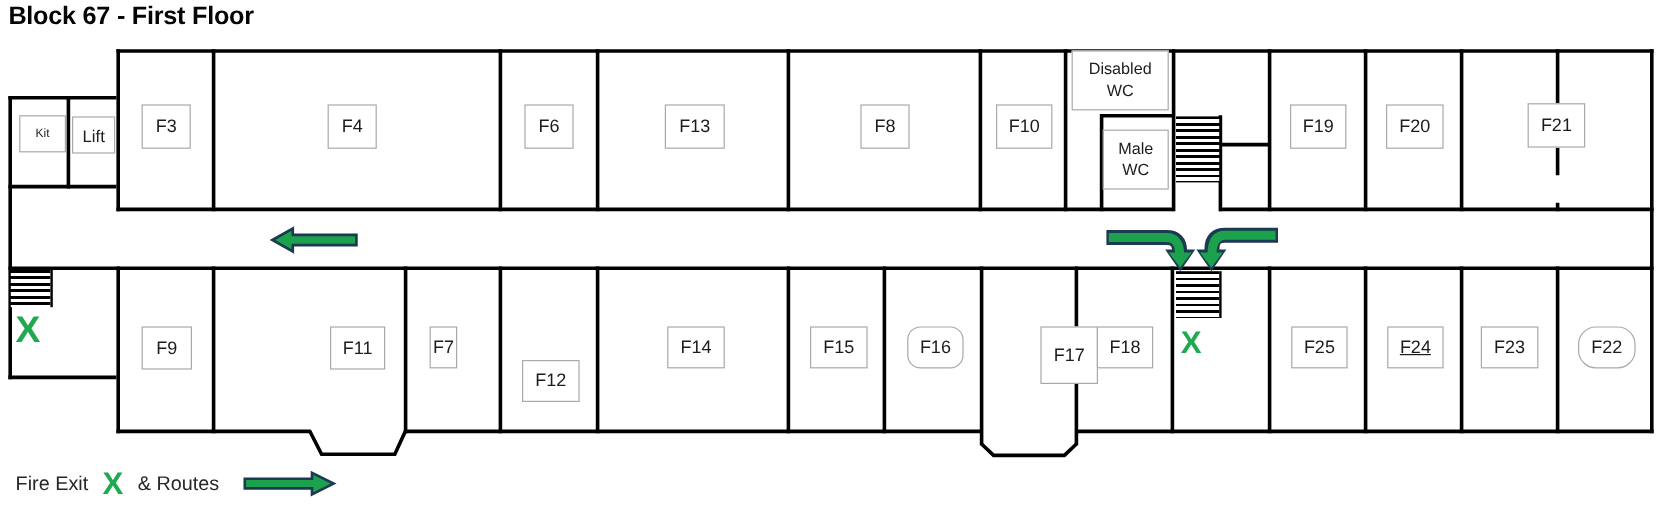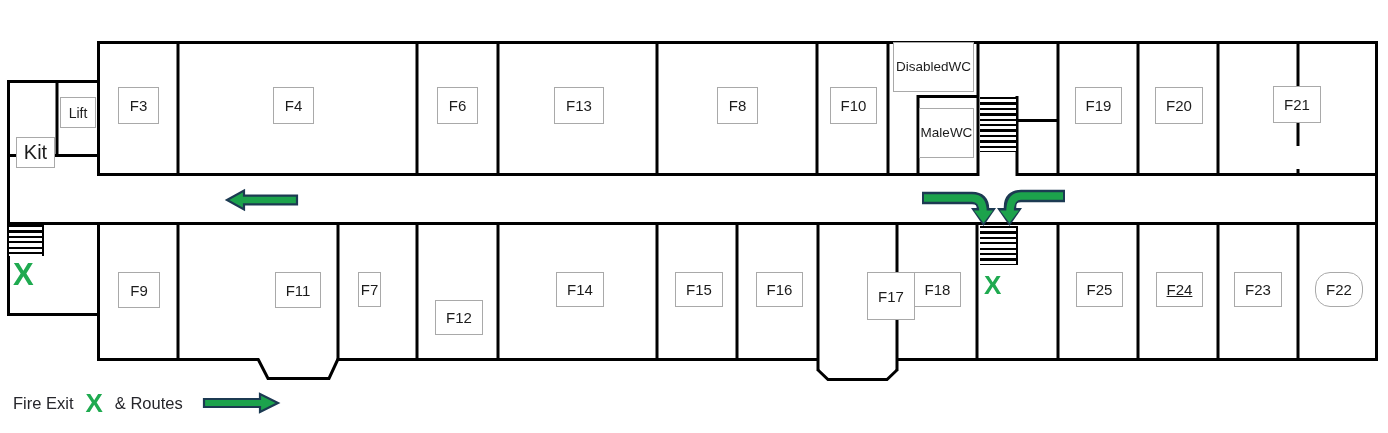--- a/index.html
+++ b/index.html
@@ -4,35 +4,36 @@
 <style>
   html,body{margin:0;padding:0;background:#fff;}
   .canvas{position:relative;width:1388px;height:433px;background:#fff;overflow:hidden;
           font-family:"Liberation Sans",sans-serif;}
   .title{position:absolute;left:7px;top:2px;font-size:21px;font-weight:900;
          letter-spacing:-0.2px;color:#050505;}
   svg.plan{position:absolute;left:0;top:0;}
   .rlabel{position:absolute;display:flex;align-items:center;justify-content:center;
           background:#fff;border:1px solid #a9a9a9;color:#1c1c1c;font-size:15px;
           box-sizing:border-box;}
-  .wc{font-size:13.5px;line-height:1.32;flex-direction:row;text-align:center;}
+  .wc{font-size:13.5px;line-height:1.32;flex-direction:column;text-align:center;}
   .hatch{position:absolute;background:repeating-linear-gradient(180deg,#000 0 2.3px,#fff 2.3px 5.4px);}
   .hatch.br{border-right:2.5px solid #000;}
   .xmark{position:absolute;color:#1FAA50;font-weight:800;line-height:1;}
   .x-west{left:13px;top:259px;font-size:31px;}
   .x-central{left:984px;top:272px;font-size:26px;}
   .legend{position:absolute;left:13px;top:390px;display:flex;align-items:center;
           gap:10px;font-size:16.5px;color:#26262b;}
   .legend .lx{color:#1FAA50;font-weight:800;font-size:26px;line-height:1;margin:0 2px;}
 </style>
 </head>
 <body>
 
 <div class="canvas">
 
+  <div class="title">Block 67 - First Floor</div>
 
   <svg class="plan" width="1388" height="433" viewBox="0 0 1388 433">
 
     <path d="M97,42.5 H1378 M97,174.5 H978 M1016,174.5 H1378 M918,96.5 H978 M1017,120.5 H1058
          M7,81.5 H97 M7,155.5 H97 M7,223.5 H1378 M7,314.5 H97
          M97,359.5 H259 M337,359.5 H819 M896,359.5 H1378" stroke="#000" stroke-width="3" fill="none"></path>
 
     <path d="M98.5,41 V176 M178,41 V176 M417,41 V176 M498,41 V176 M657,41 V176 M817,41 V176
          M888,41 V176 M918,95 V176 M978,41 V176 M1017,96 V176 M1058,41 V176 M1138,41 V176
          M1218,41 V176 M1376.5,41 V361
@@ -61,21 +62,21 @@
       <polygon points="997,208 1022,208 1009.5,226" fill="#1C3A52"></polygon>
       <path d="M1063,196 L1021,196 Q1010,196 1010,212" stroke="#1CA24C" stroke-width="7.5" fill="none"></path>
       <polygon points="1000,210.5 1019,210.5 1009.5,223" fill="#1CA24C"></polygon>
     </g>
   </svg>
 
   <div class="hatch br" style="left:9px;top:225px;width:33px;height:31px;"></div>
   <div class="hatch" style="left:980px;top:97px;width:35.5px;height:55px;"></div>
   <div class="hatch br" style="left:980px;top:225.5px;width:36px;height:39px;"></div>
 
-  <div class="rlabel" style="left:16px;top:96px;width:39px;height:31px;font-size:20px;margin-top:41px;">Kit</div>
+  <div class="rlabel" style="left:16px;top:96px;width:39px;height:31px;font-size:10px;">Kit</div>
   <div class="rlabel" style="left:60px;top:97px;width:36px;height:31px;font-size:14px;">Lift</div>
   <div class="rlabel wc" style="left:893px;top:42px;width:81px;height:50px;">
     <span>Disabled</span>
     <span>WC</span>
   </div>
   <div class="rlabel wc" style="left:919px;top:108px;width:55px;height:50px;">
     <span>Male</span>
     <span>WC</span>
   </div>
 
@@ -88,21 +89,21 @@
   <div class="rlabel" style="left:1075px;top:87px;width:47px;height:37px;">F19</div>
   <div class="rlabel" style="left:1155px;top:87px;width:48px;height:37px;">F20</div>
   <div class="rlabel" style="left:1273px;top:86px;width:48px;height:37px;">F21</div>
 
   <div class="rlabel" style="left:118px;top:272px;width:42px;height:36px;">F9</div>
   <div class="rlabel" style="left:230px;top:272px;width:46px;height:36px;margin-left:45px;">F11</div>
   <div class="rlabel" style="left:358px;top:272px;width:23px;height:35px;">F7</div>
   <div class="rlabel" style="left:435px;top:272px;width:48px;height:35px;margin-top:28px;">F12</div>
   <div class="rlabel" style="left:556px;top:272px;width:48px;height:35px;">F14</div>
   <div class="rlabel" style="left:675px;top:272px;width:48px;height:35px;">F15</div>
-  <div class="rlabel" style="left:756px;top:272px;width:47px;height:35px;">F16</div>
+  <div class="rlabel" style="left:756px;top:272px;width:47px;height:35px;border-radius:11px;">F16</div>
   <div class="rlabel" style="left:832px;top:272px;width:48px;height:48px;margin-left:35px;">F17</div>
   <div class="rlabel" style="left:914px;top:272px;width:47px;height:35px;">F18</div>
   <div class="rlabel" style="left:1076px;top:272px;width:47px;height:35px;">F25</div>
   <div class="rlabel" style="left:1156px;top:272px;width:47px;height:35px;text-decoration:underline;">F24</div>
   <div class="rlabel" style="left:1234px;top:272px;width:48px;height:35px;">F23</div>
   <div class="rlabel" style="left:1315px;top:272px;width:48px;height:35px;border-radius:15px;">F22</div>
 
   <div class="xmark x-west">X</div>
   <div class="xmark x-central">X</div>
 

